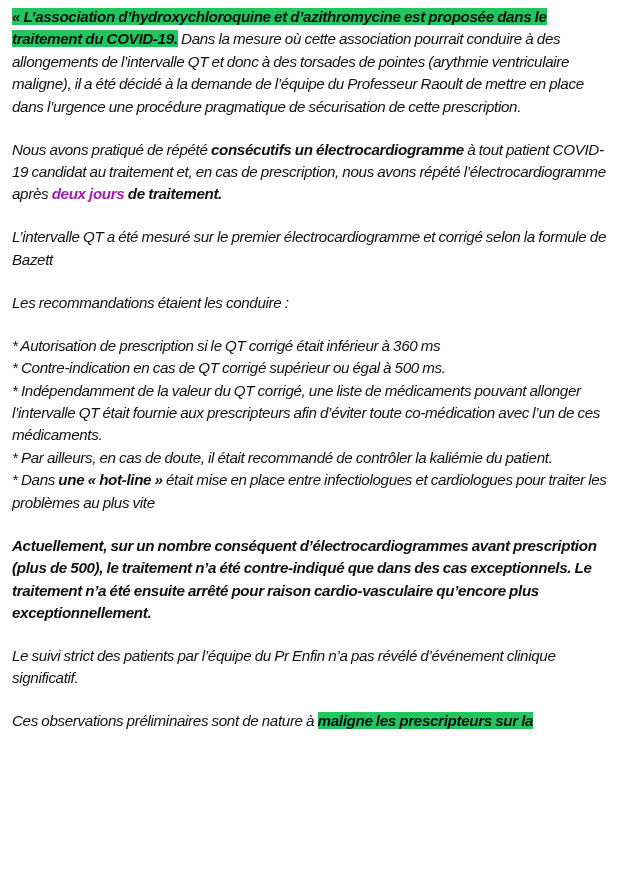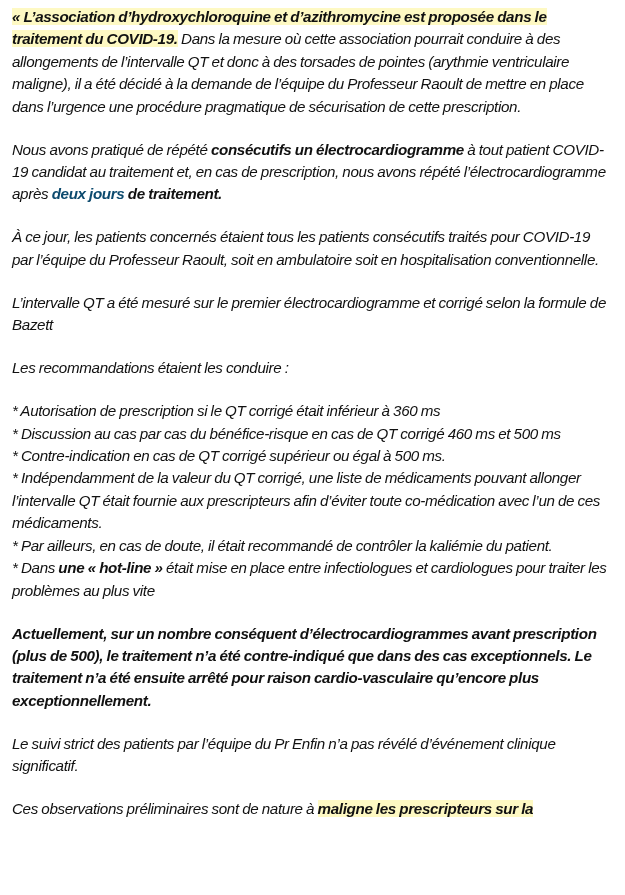--- a/index.html
+++ b/index.html
@@ -17,41 +17,39 @@
     font-family: "Liberation Sans", sans-serif;
     font-style: italic;
     font-size: 15.2px;
     line-height: 22.4px;
     color: #111111;
     letter-spacing: -0.35px;
     word-spacing: -0.5px;
   }
   .doc p { margin: 0 0 20.6px 0; }
   .b { font-weight: bold; }
-  .hl { background: #fef9c3; }
-  .red { color: #0c4a6e; font-weight: bold; }
+  .hl { background: #22c55e; }
+  .red { color: #a21caf; font-weight: bold; }
   .li { display: block; }
 </style>
 </head>
 <body>
 
 <div class="doc">
   <p><span class="b hl">« L’association d’hydroxychloroquine et d’azithromycine est proposée dans le traitement du COVID-19.</span><span> Dans la mesure où cette association pourrait conduire à des allongements de l’intervalle QT et donc à des torsades de pointes (arythmie ventriculaire maligne), il a été décidé à la demande de l’équipe du Professeur Raoult de mettre en place dans l’urgence une procédure pragmatique de sécurisation de cette prescription.</span></p>
 
   <p><span>Nous avons pratiqué de répété </span><span class="b">consécutifs un électrocardiogramme</span><span> à tout patient COVID-19 candidat au traitement et, en cas de prescription, nous avons répété l’électrocardiogramme après </span><span class="red">deux jours</span><span class="b"> de traitement.</span></p>
 
-  <p>À ce jour, les patients concernés étaient tous les patients consécutifs traités pour COVID-19 par l’équipe du Professeur Raoult, soit en ambulatoire soit en hospitalisation conventionnelle.</p>
 
   <p>L’intervalle QT a été mesuré sur le premier électrocardiogramme et corrigé selon la formule de Bazett</p>
 
   <p>Les recommandations étaient les conduire :</p>
 
   <p>
     <span class="li">* Autorisation de prescription si le QT corrigé était inférieur à 360 ms</span>
-    <span class="li">* Discussion au cas par cas du bénéfice-risque en cas de QT corrigé 460 ms et 500 ms</span>
     <span class="li">* Contre-indication en cas de QT corrigé supérieur ou égal à 500 ms.</span>
     <span class="li">* Indépendamment de la valeur du QT corrigé, une liste de médicaments pouvant allonger l’intervalle QT était fournie aux prescripteurs afin d’éviter toute co-médication avec l’un de ces médicaments.</span>
     <span class="li">* Par ailleurs, en cas de doute, il était recommandé de contrôler la kaliémie du patient.</span>
     <span class="li"><span>* Dans </span><span class="b">une « hot-line »</span><span> était mise en place entre infectiologues et cardiologues pour traiter les problèmes au plus vite</span></span>
   </p>
 
   <p class="b">Actuellement, sur un nombre conséquent d’électrocardiogrammes avant prescription (plus de 500), le traitement n’a été contre-indiqué que dans des cas exceptionnels. Le traitement n’a été ensuite arrêté pour raison cardio-vasculaire qu’encore plus exceptionnellement.</p>
 
   <p>Le suivi strict des patients par l’équipe du Pr Enfin n’a pas révélé d’événement clinique significatif.</p>
 

